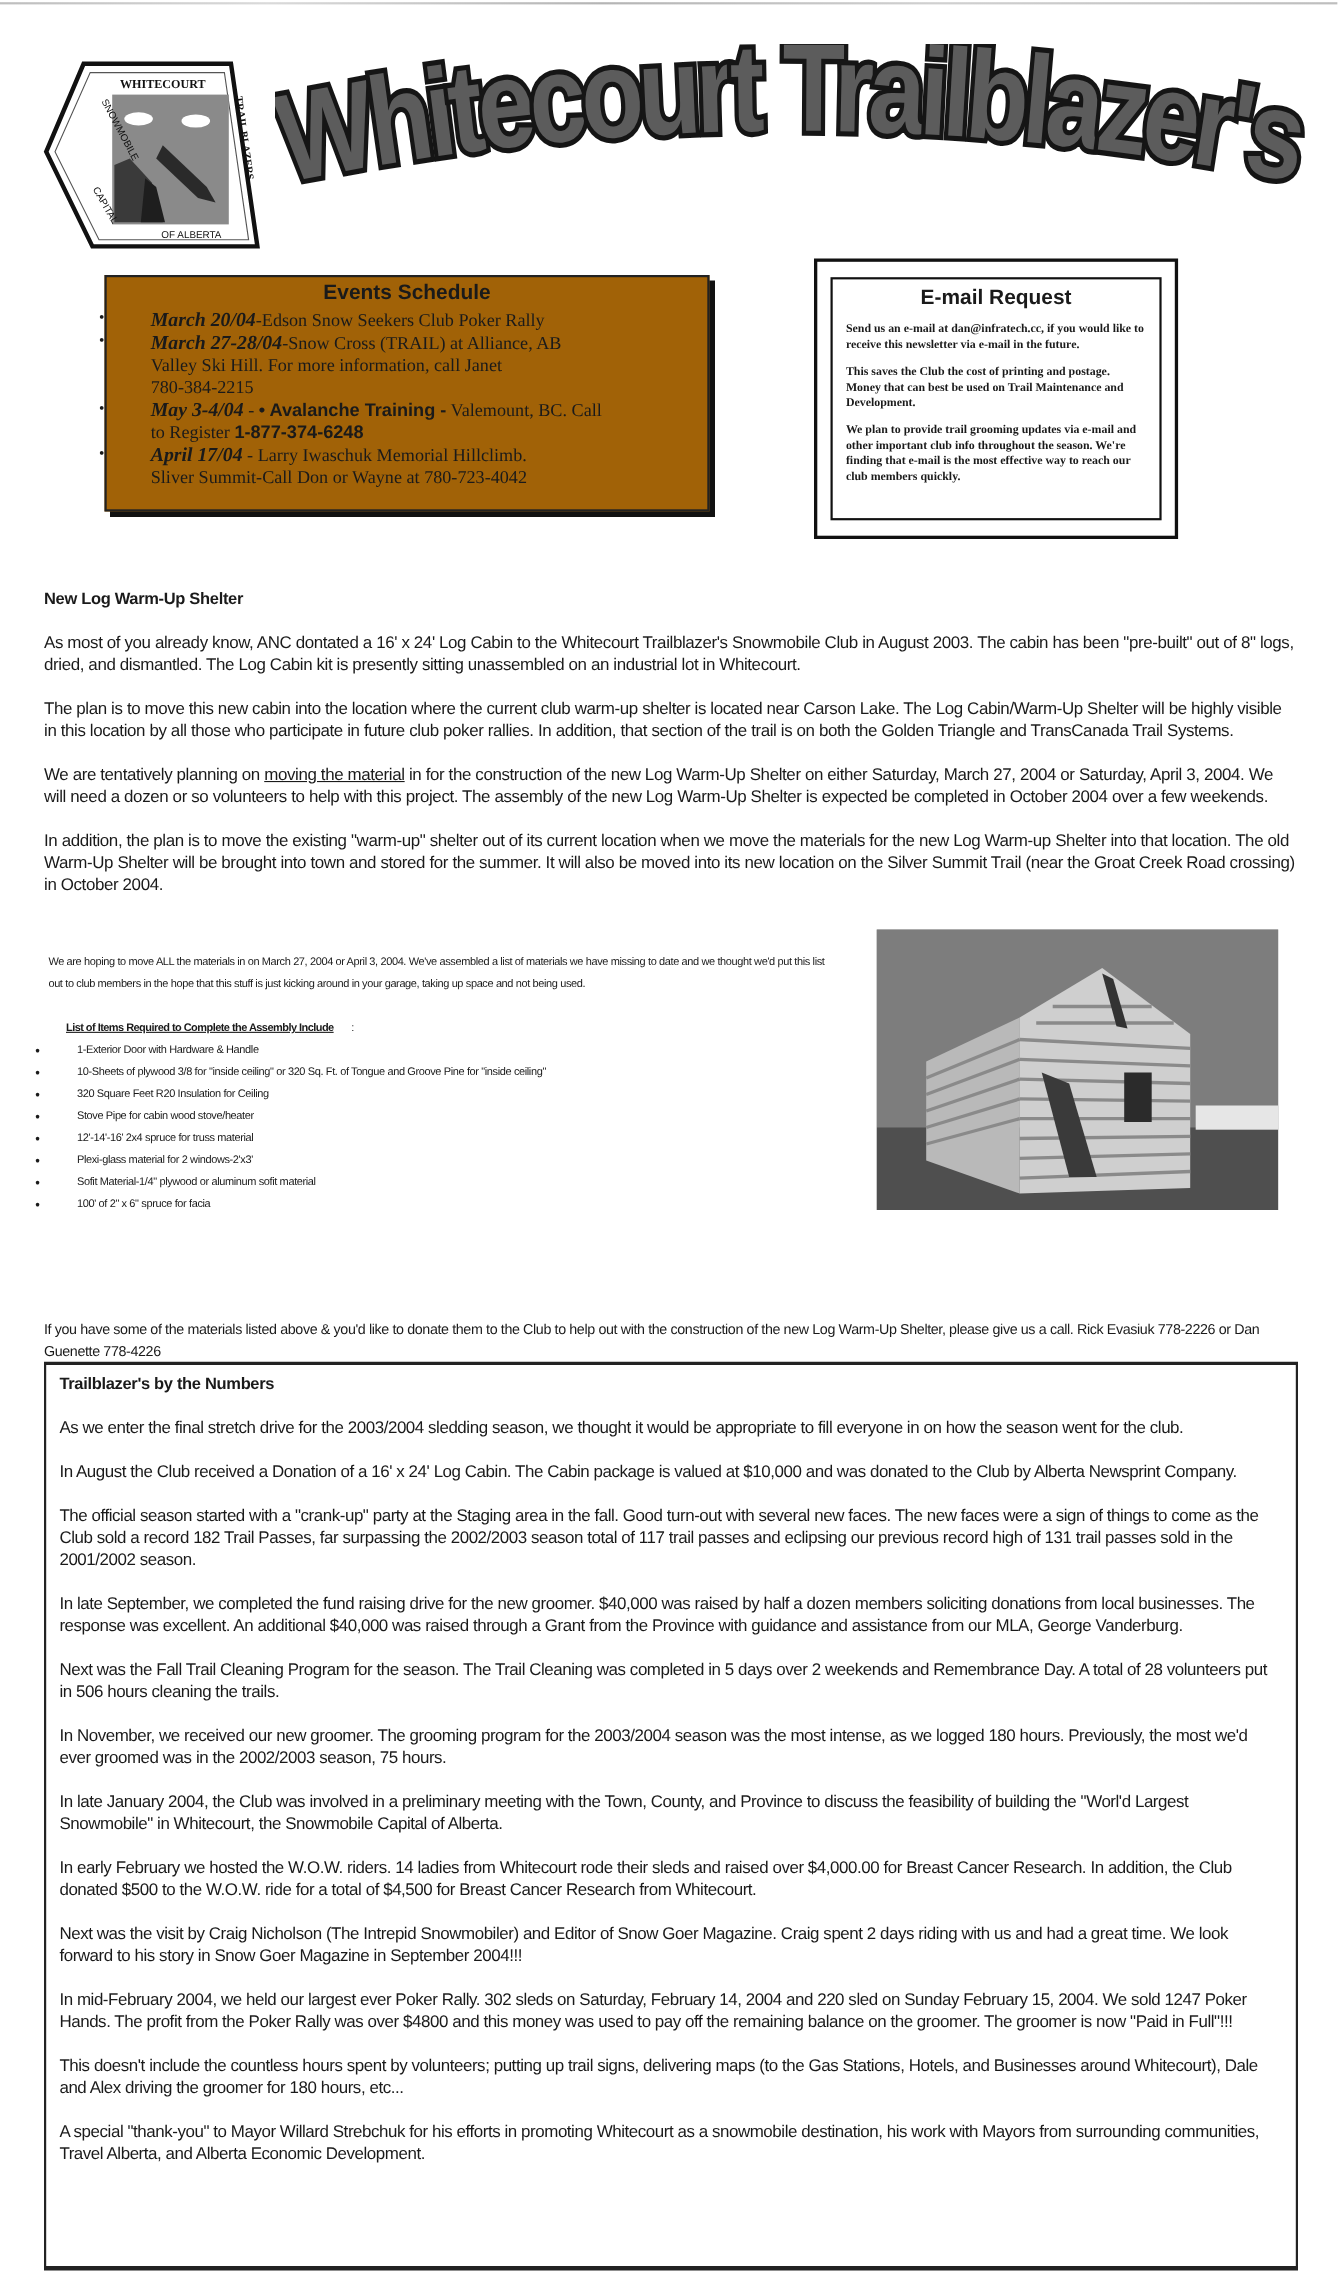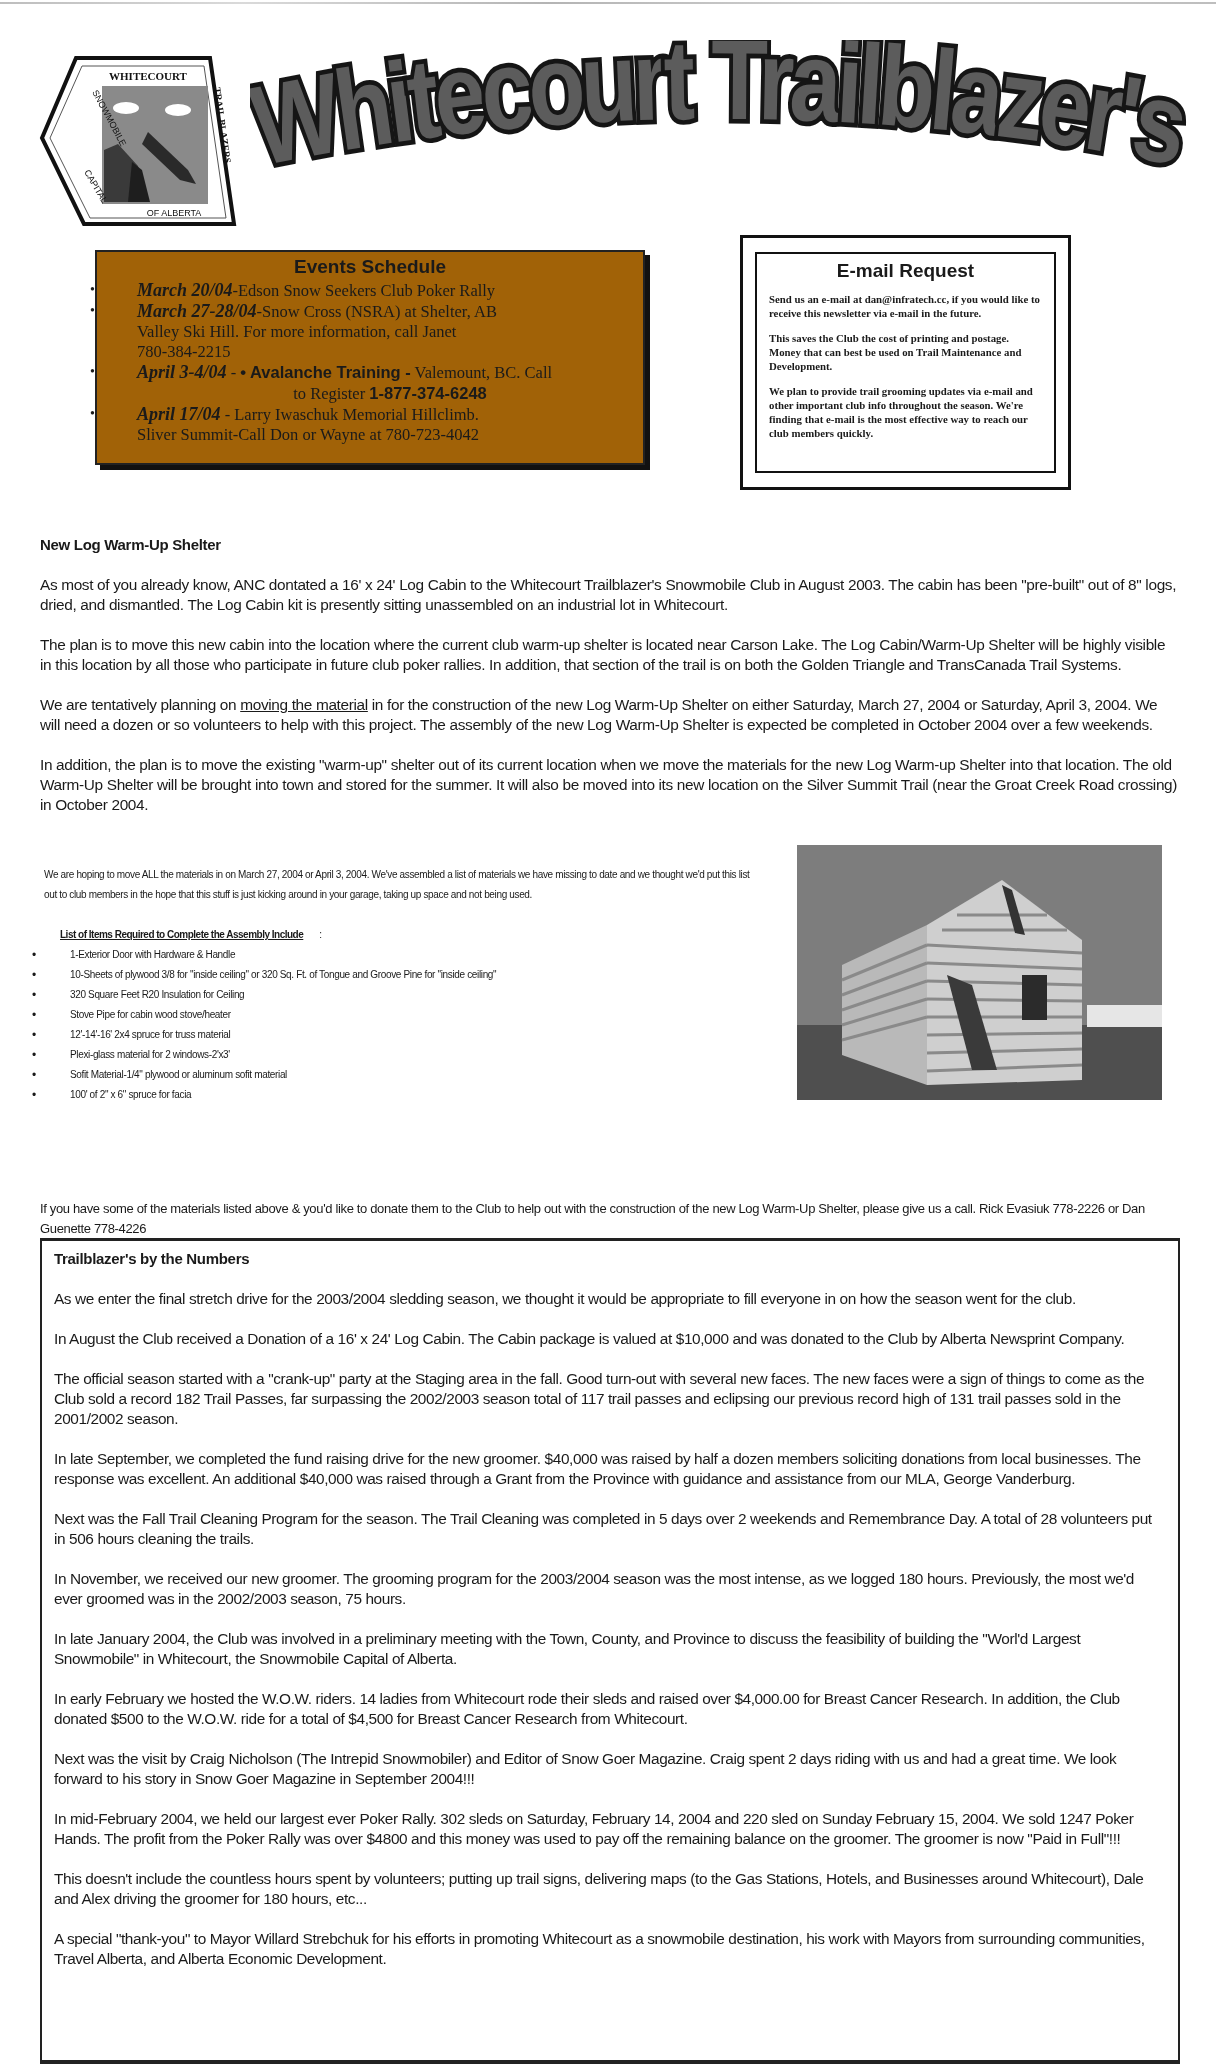--- a/index.html
+++ b/index.html
@@ -88,27 +88,27 @@
   </svg>
 </div>
 
 <div class="events">
   <h2>Events Schedule</h2>
   <ul>
     <li>
       <span class="date">March 20/04</span><span>-Edson Snow Seekers Club Poker Rally</span>
     </li>
     <li>
-      <span class="date">March 27-28/04</span><span>-Snow Cross (NSRA) at Shelter, AB</span>
+      <span class="date">March 27-28/04</span><span>-Snow Cross (TRAIL) at Alliance, AB</span>
       <span class="line2"> Valley Ski Hill.  For more information, call Janet</span>
       <span class="line2"> 780-384-2215</span>
     </li>
     <li>
-      <span class="date">April 3-4/04</span><span> - </span><span class="strong">• Avalanche Training -</span><span> Valemount, BC. Call</span>
-      <span class="line2" style="margin-left:-40px;padding-left:40px;text-align:center;"><span>to Register </span><span class="strong">1-877-374-6248</span></span>
+      <span class="date">May 3-4/04</span><span> - </span><span class="strong">• Avalanche Training -</span><span> Valemount, BC. Call</span>
+      <span class="line2" style="margin-left:-40px;padding-left:40px;"><span>to Register </span><span class="strong">1-877-374-6248</span></span>
     </li>
     <li>
       <span class="date">April 17/04</span><span>  - Larry Iwaschuk Memorial Hillclimb.</span>
       <span class="line2">Sliver Summit-Call Don or Wayne at 780-723-4042</span>
     </li>
   </ul>
 </div>
 
 <div class="email-outer">
   <div class="email-inner">

